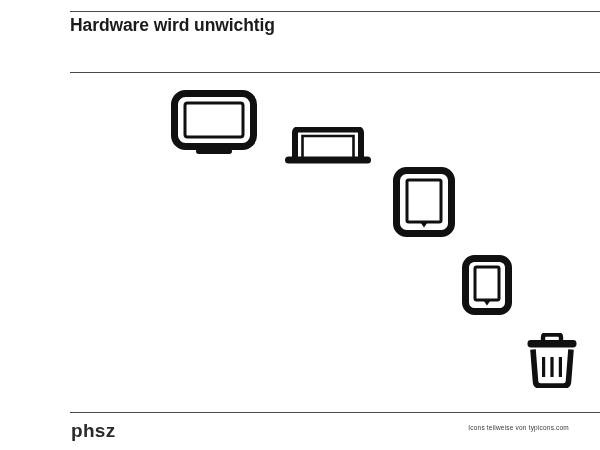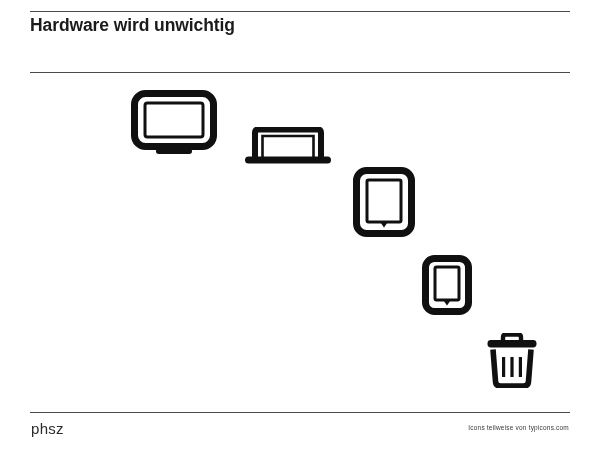--- a/index.html
+++ b/index.html
@@ -13,20 +13,21 @@
     position: relative;
     overflow: hidden;
     font-family: "Liberation Sans", sans-serif;
     -webkit-font-smoothing: antialiased;
   }
 
   .slide {
     position: absolute;
     inset: 0;
     background: #ffffff;
+    margin-left: 40px;
   }
 
   
   .rule {
     position: absolute;
     left: 30px;
     width: 540px;
     height: 1px;
     background-image: radial-gradient(circle, #4a4a4a 0.55px, rgba(0,0,0,0) 0.6px);
     background-size: 2px 1px;
@@ -47,22 +48,22 @@
     color: #1b1b1b;
     letter-spacing: -0.1px;
     white-space: nowrap;
   }
 
   
   .footer-logo {
     position: absolute;
     left: 31px;
     top: 420px;
-    font-size: 15px;
-    font-weight: normal;
+    font-size: 19px;
+    font-weight: bold;
     color: #2b2b2b;
     letter-spacing: 0.3px;
   }
   .footer-credit {
     position: absolute;
     right: 31px;
     top: 424px;
     font-size: 6.5px;
     color: #3a3a3a;
     letter-spacing: 0.2px;

